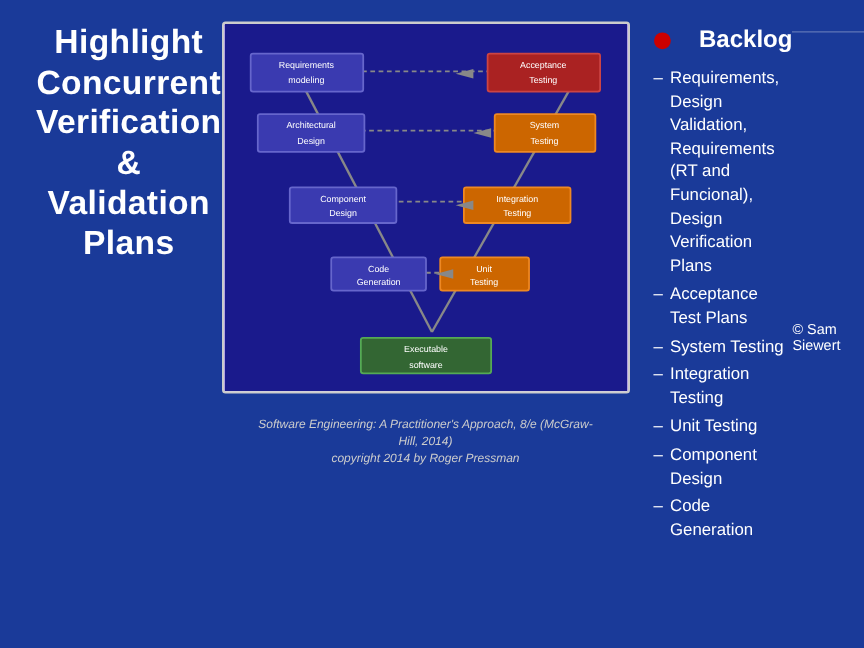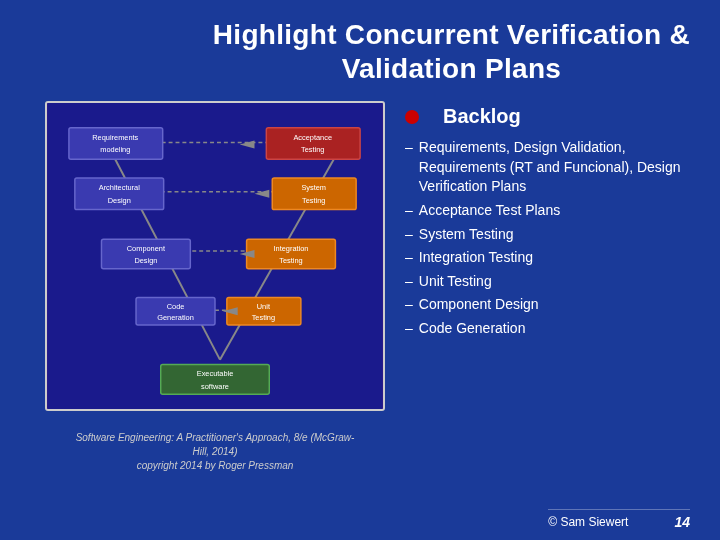--- a/index.html
+++ b/index.html
@@ -10,23 +10,22 @@
       background: #1a3a99;
       font-family: Arial, sans-serif;
       color: white;
       overflow: hidden;
     }
 
     .slide {
       width: 720px;
       height: 540px;
       display: flex;
-      flex-direction: column;
-      padding: 18px 30px 10px 45px;
-      align-items: flex-end;
+      flex-direction: row;
+      padding: 18px 30px 10px 30px;
     }
 
     .title {
       text-align: center;
       font-size: 28px;
       font-weight: bold;
       color: white;
       line-height: 1.2;
       margin-bottom: 16px;
       letter-spacing: 0.3px;
@@ -53,21 +52,21 @@
       width: 340px;
       height: 310px;
       overflow: hidden;
       position: relative;
     }
 
     
     .diagram {
       width: 100%;
       height: 100%;
-      background: #701a75;
+      background: #8b5cf6;
       position: relative;
     }
 
     .diagram-caption {
       font-size: 10px;
       color: #cccccc;
       text-align: center;
       margin-top: 20px;
       font-style: italic;
       line-height: 1.4;

